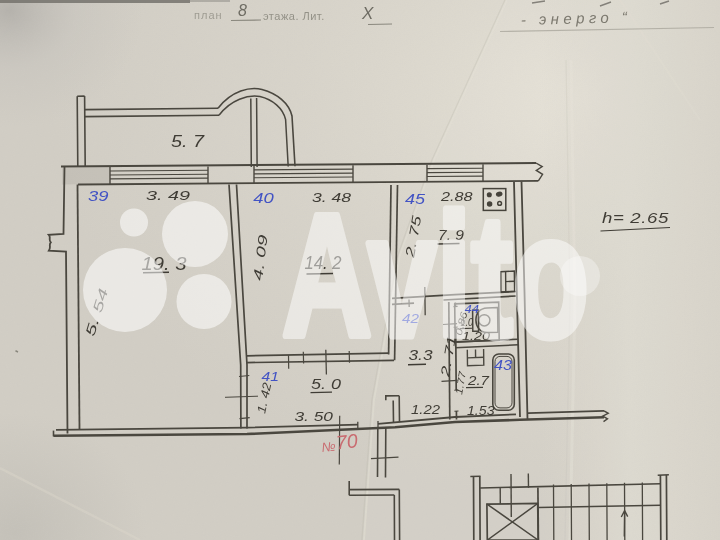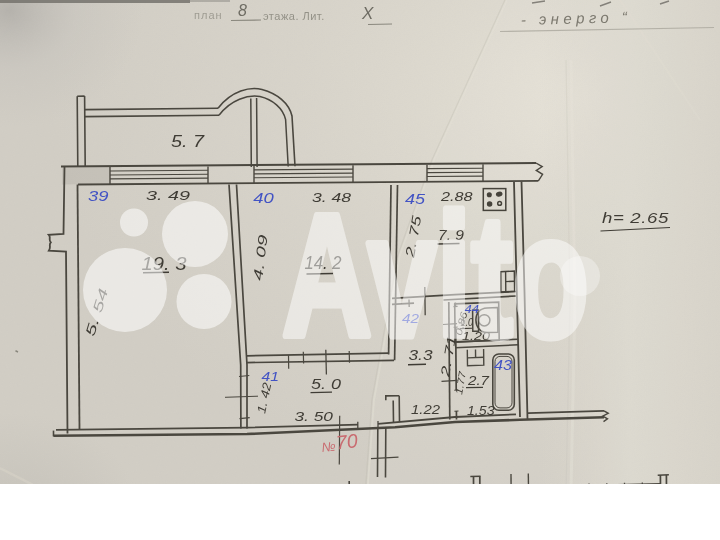--- a/index.html
+++ b/index.html
@@ -1,16 +1,16 @@
 <!DOCTYPE html>
 <html><head>
 <meta charset="utf-8">
 <style>
 html,body{margin:0;padding:0;}
-#page{width:720px;height:484px;overflow:hidden;position:relative;background:#d2cec5;}
+#page{width:720px;height:540px;overflow:hidden;position:relative;background:#d2cec5;}
 svg{display:block;}
 text{font-family:"Liberation Sans", sans-serif;}
 </style>
 </head>
 <body>
 <div id="page">
 <svg width="720" height="540" viewBox="0 0 720 540">
 <defs>
 <radialGradient id="sheenTR" cx="0.82" cy="0.18" r="0.75">
 <stop offset="0" stop-color="#e7e3d7"></stop>

